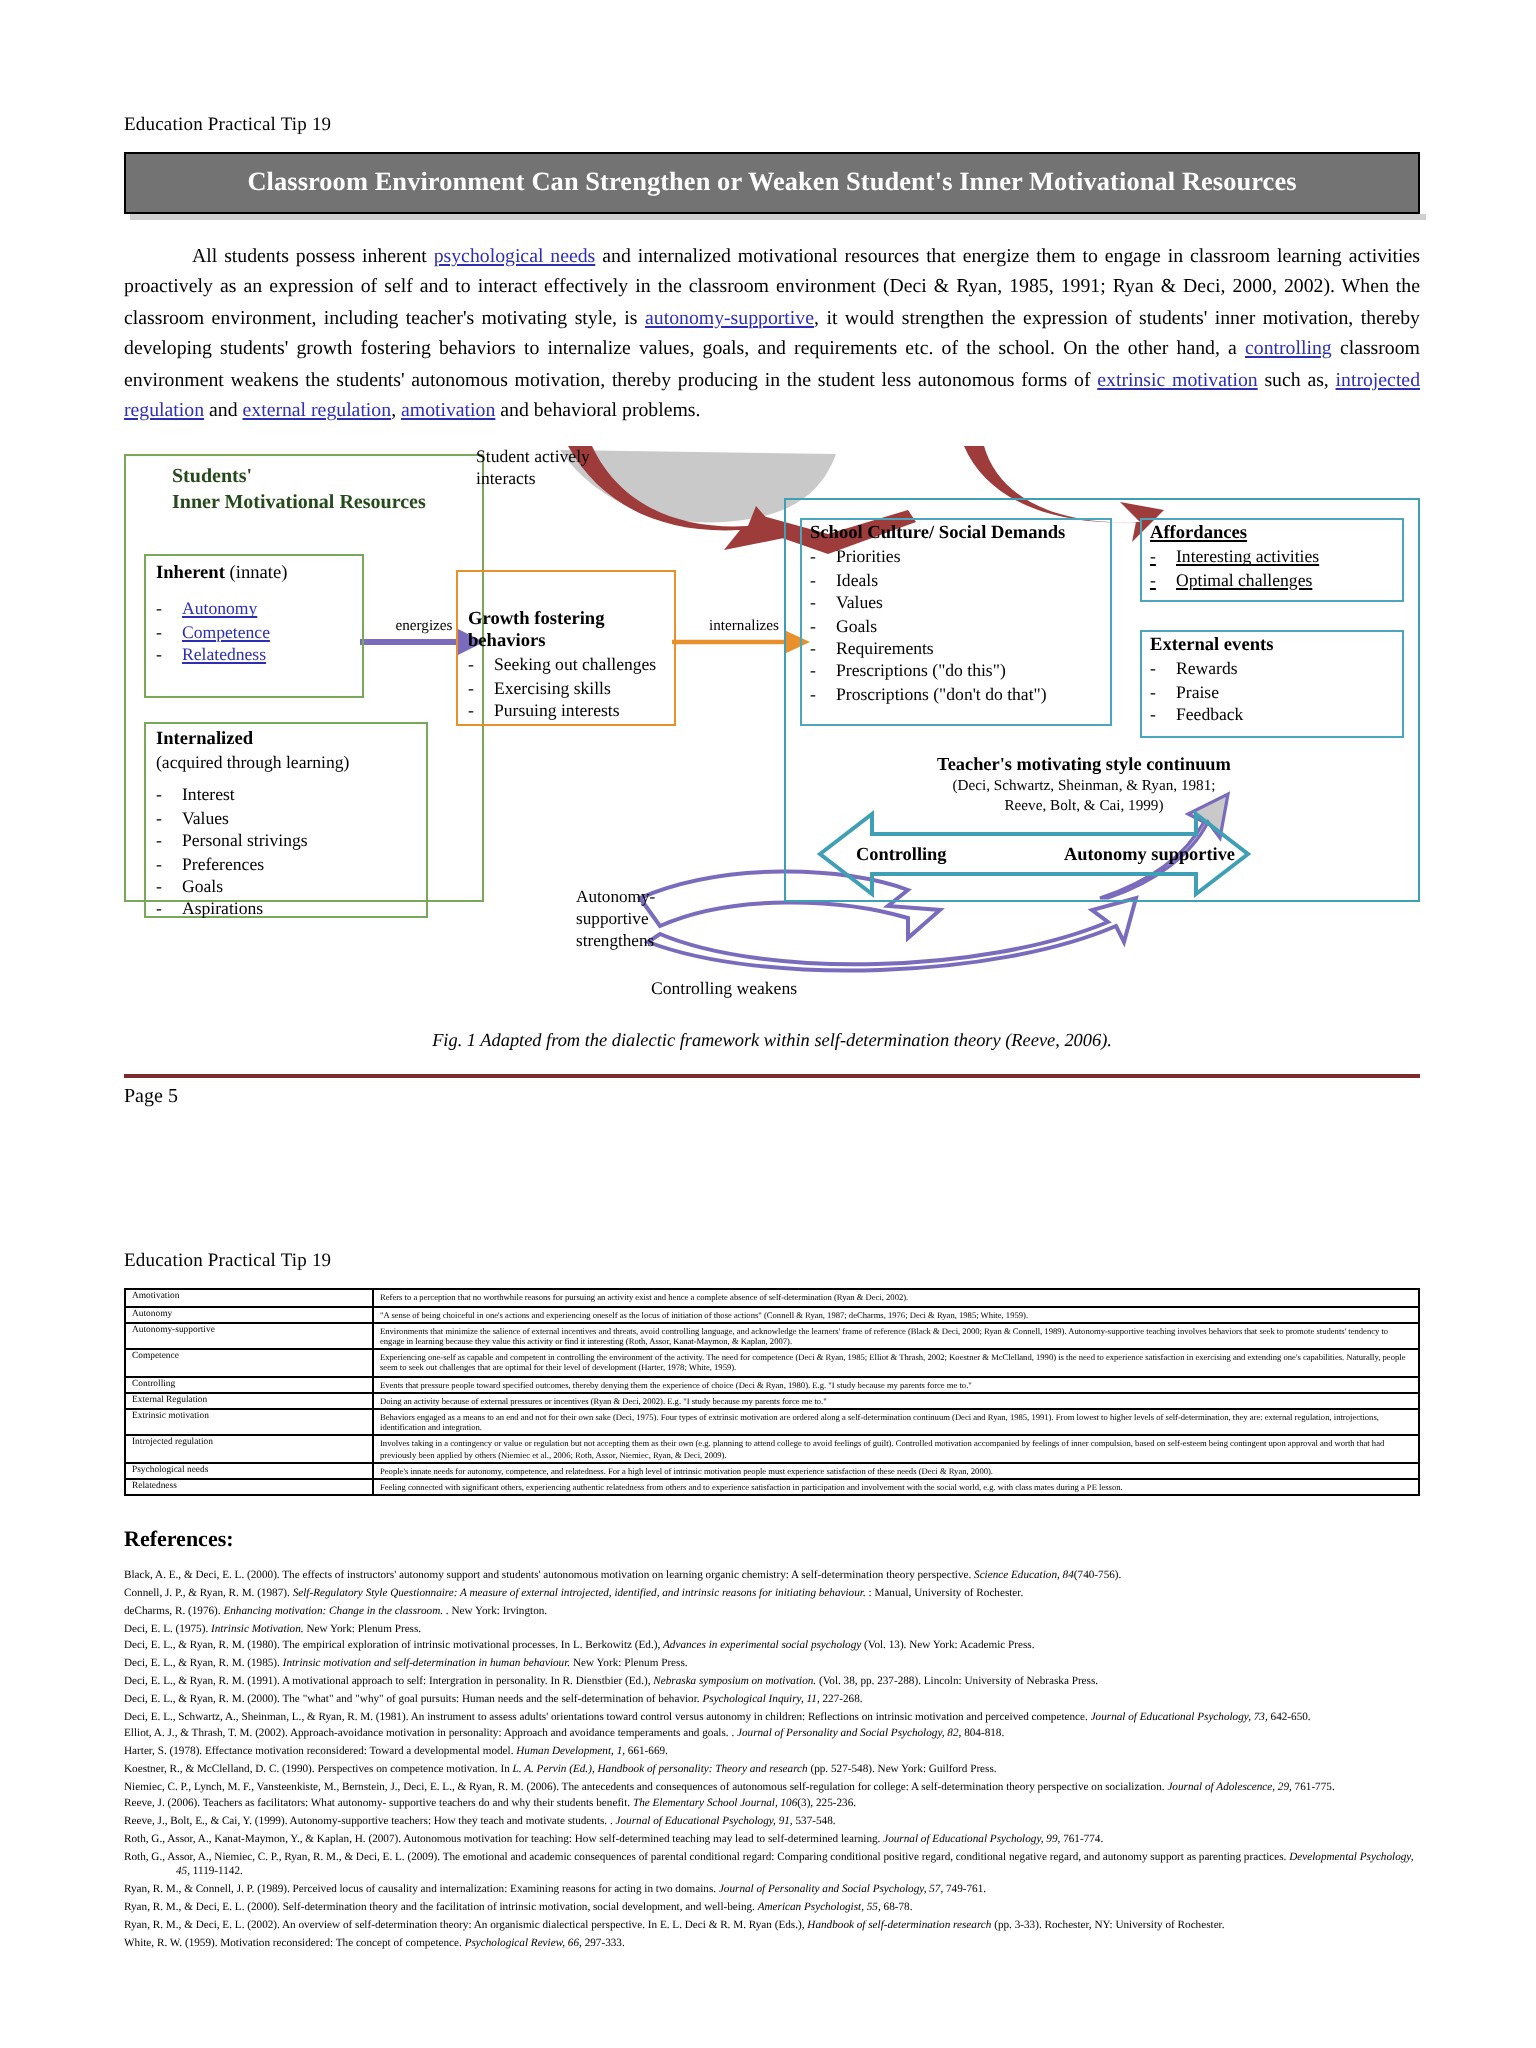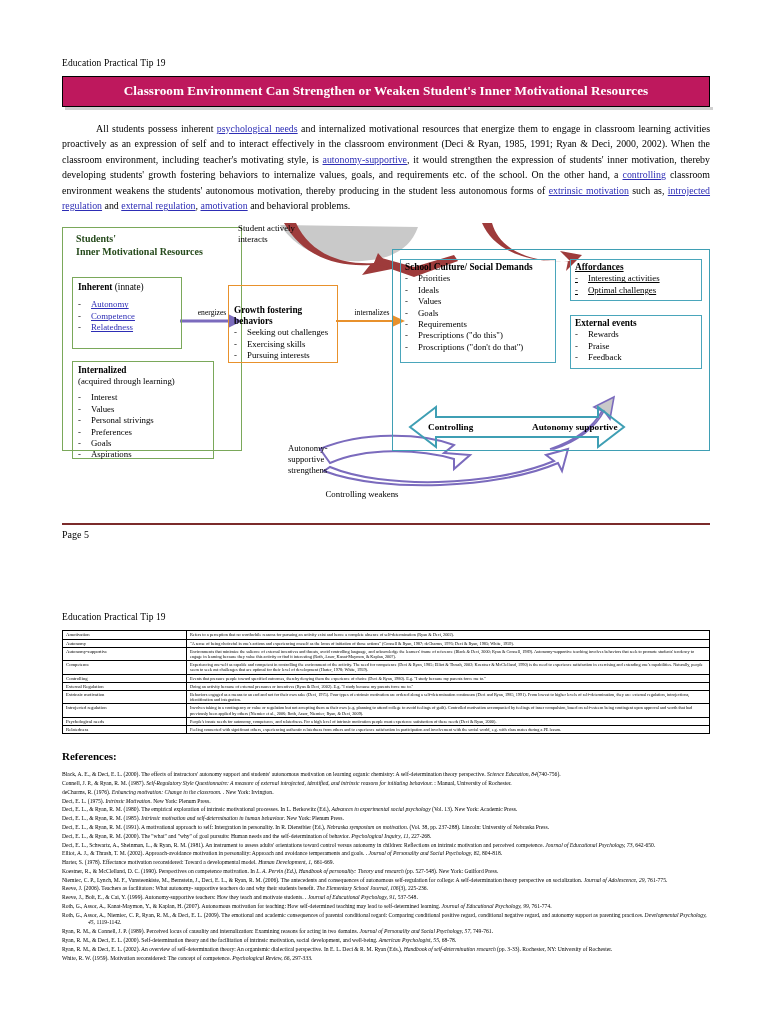--- a/index.html
+++ b/index.html
@@ -2,21 +2,21 @@
 <html><head>
 <meta charset="utf-8">
 <style>
   html,body{margin:0;padding:0;background:#ffffff;}
   body{width:768px;font-family:"Liberation Serif",serif;color:#000;}
   .page{position:relative;width:768px;margin-top:44px;}
 
   
   .p1{padding:14px 58px 0 62px;box-sizing:border-box;width:768px;}
   .tipline{font-size:9.5px;letter-spacing:.1px;margin-bottom:8px;}
-  .titlebar{background:#be185d;color:#fff;text-align:center;font-weight:bold;
+  .titlebar{background:#737373;color:#fff;text-align:center;font-weight:bold;
             font-size:13.2px;padding:6px 4px 7px;border:1px solid #000;letter-spacing:.05px;}
   .titleshadow{height:3px;background:#cfcfcf;margin-left:3px;margin-right:-3px;}
   .para{font-size:9.9px;line-height:15.4px;text-align:justify;margin-top:11px;}
   .para .ind{display:inline-block;width:34px;}
   a.lnk{color:#2d2db5;text-decoration:underline;}
 
   
   .diagram{position:relative;height:290px;margin-top:8px;}
   .box{position:absolute;box-sizing:border-box;background:transparent;}
   .lbl{position:absolute;font-size:8.6px;line-height:11px;}
@@ -90,21 +90,21 @@
       <polygon points="330,94 343,100 330,106" fill="#e8912c"></polygon>
 
       <path d="M258 228 C300 210 360 212 392 224 L382 232 L408 234 L392 248 L392 238 C358 228 304 226 268 242 Z" fill="none" stroke="#7b6bbd" stroke-width="2"></path>
       <path d="M268 246 C320 268 430 266 492 240 L484 234 L506 228 L500 250 L496 242 C436 268 320 272 262 250 Z" fill="none" stroke="#7b6bbd" stroke-width="2"></path>
       <path d="M492 228 C516 220 534 206 542 190 L548 198 L552 176 L532 186 L540 190 C530 208 512 220 488 228 Z" fill="#c9c9c9" stroke="#7b6bbd" stroke-width="1.6"></path>
 
       <polygon points="348,206 374,186 374,196 536,196 536,186 562,206 536,226 536,216 374,216 374,226" fill="none" stroke="#3f9fb4" stroke-width="2"></polygon>
     </svg>
 
     <div class="box greenbox" style="left:0px;top:6px;width:180px;height:224px;"></div>
-    <div class="lbl hdr-green" style="left:14px;top:12px;width:172px;">
+    <div class="lbl hdr-green" style="left:24px;top:12px;width:172px;">
       <div>Students'</div>
       <div>Inner Motivational Resources</div>
     </div>
 
     <div class="box greeninner" style="left:10px;top:56px;width:110px;height:72px;"></div>
     <div class="lbl" style="left:16px;top:61px;width:104px;">
       <div style="font-size:9.3px;"><span class="bold">Inherent</span><span> (innate)</span></div>
       <div style="height:6px;"></div>
       <div class="li">
           <span class="d">-</span>
@@ -236,32 +236,38 @@
       <div class="li">
           <span class="d">-</span>
           <span>Praise</span>
         </div>
       <div class="li">
           <span class="d">-</span>
           <span>Feedback</span>
         </div>
     </div>
 
+    <div class="lbl" style="left:350px;top:156px;width:260px;text-align:center;">
+      <div class="bold" style="font-size:9.2px;">Teacher's motivating style continuum</div>
+      <div style="font-size:7.6px;line-height:9.4px;">(Deci, Schwartz, Sheinman, &amp; Ryan, 1981;</div>
+      <div style="font-size:7.6px;line-height:9.4px;">Reeve, Bolt, &amp; Cai, 1999)</div>
+    </div>
     <div class="lbl bold" style="left:366px;top:201px;font-size:9.2px;">Controlling</div>
     <div class="lbl bold" style="left:470px;top:201px;font-size:9.2px;">Autonomy supportive</div>
 
     <div class="lbl" style="left:226px;top:222px;width:80px;font-size:8.6px;line-height:11px;">
       <div>Autonomy-</div>
       <div>supportive</div>
       <div>strengthens</div>
     </div>
 
     <div class="lbl" style="left:200px;top:268px;width:200px;text-align:center;font-size:8.8px;">Controlling weakens</div>
   </div>
 
+  <div class="fig-cap">Fig. 1 Adapted from the dialectic framework within self-determination theory (Reeve, 2006).</div>
 
   <div class="rule"></div>
   <div class="foot">
     <div class="foot-r">Page 5</div>
   </div>
 </div>
 
 <div class="page p2">
   <div class="tipline">Education Practical Tip 19</div>
 

